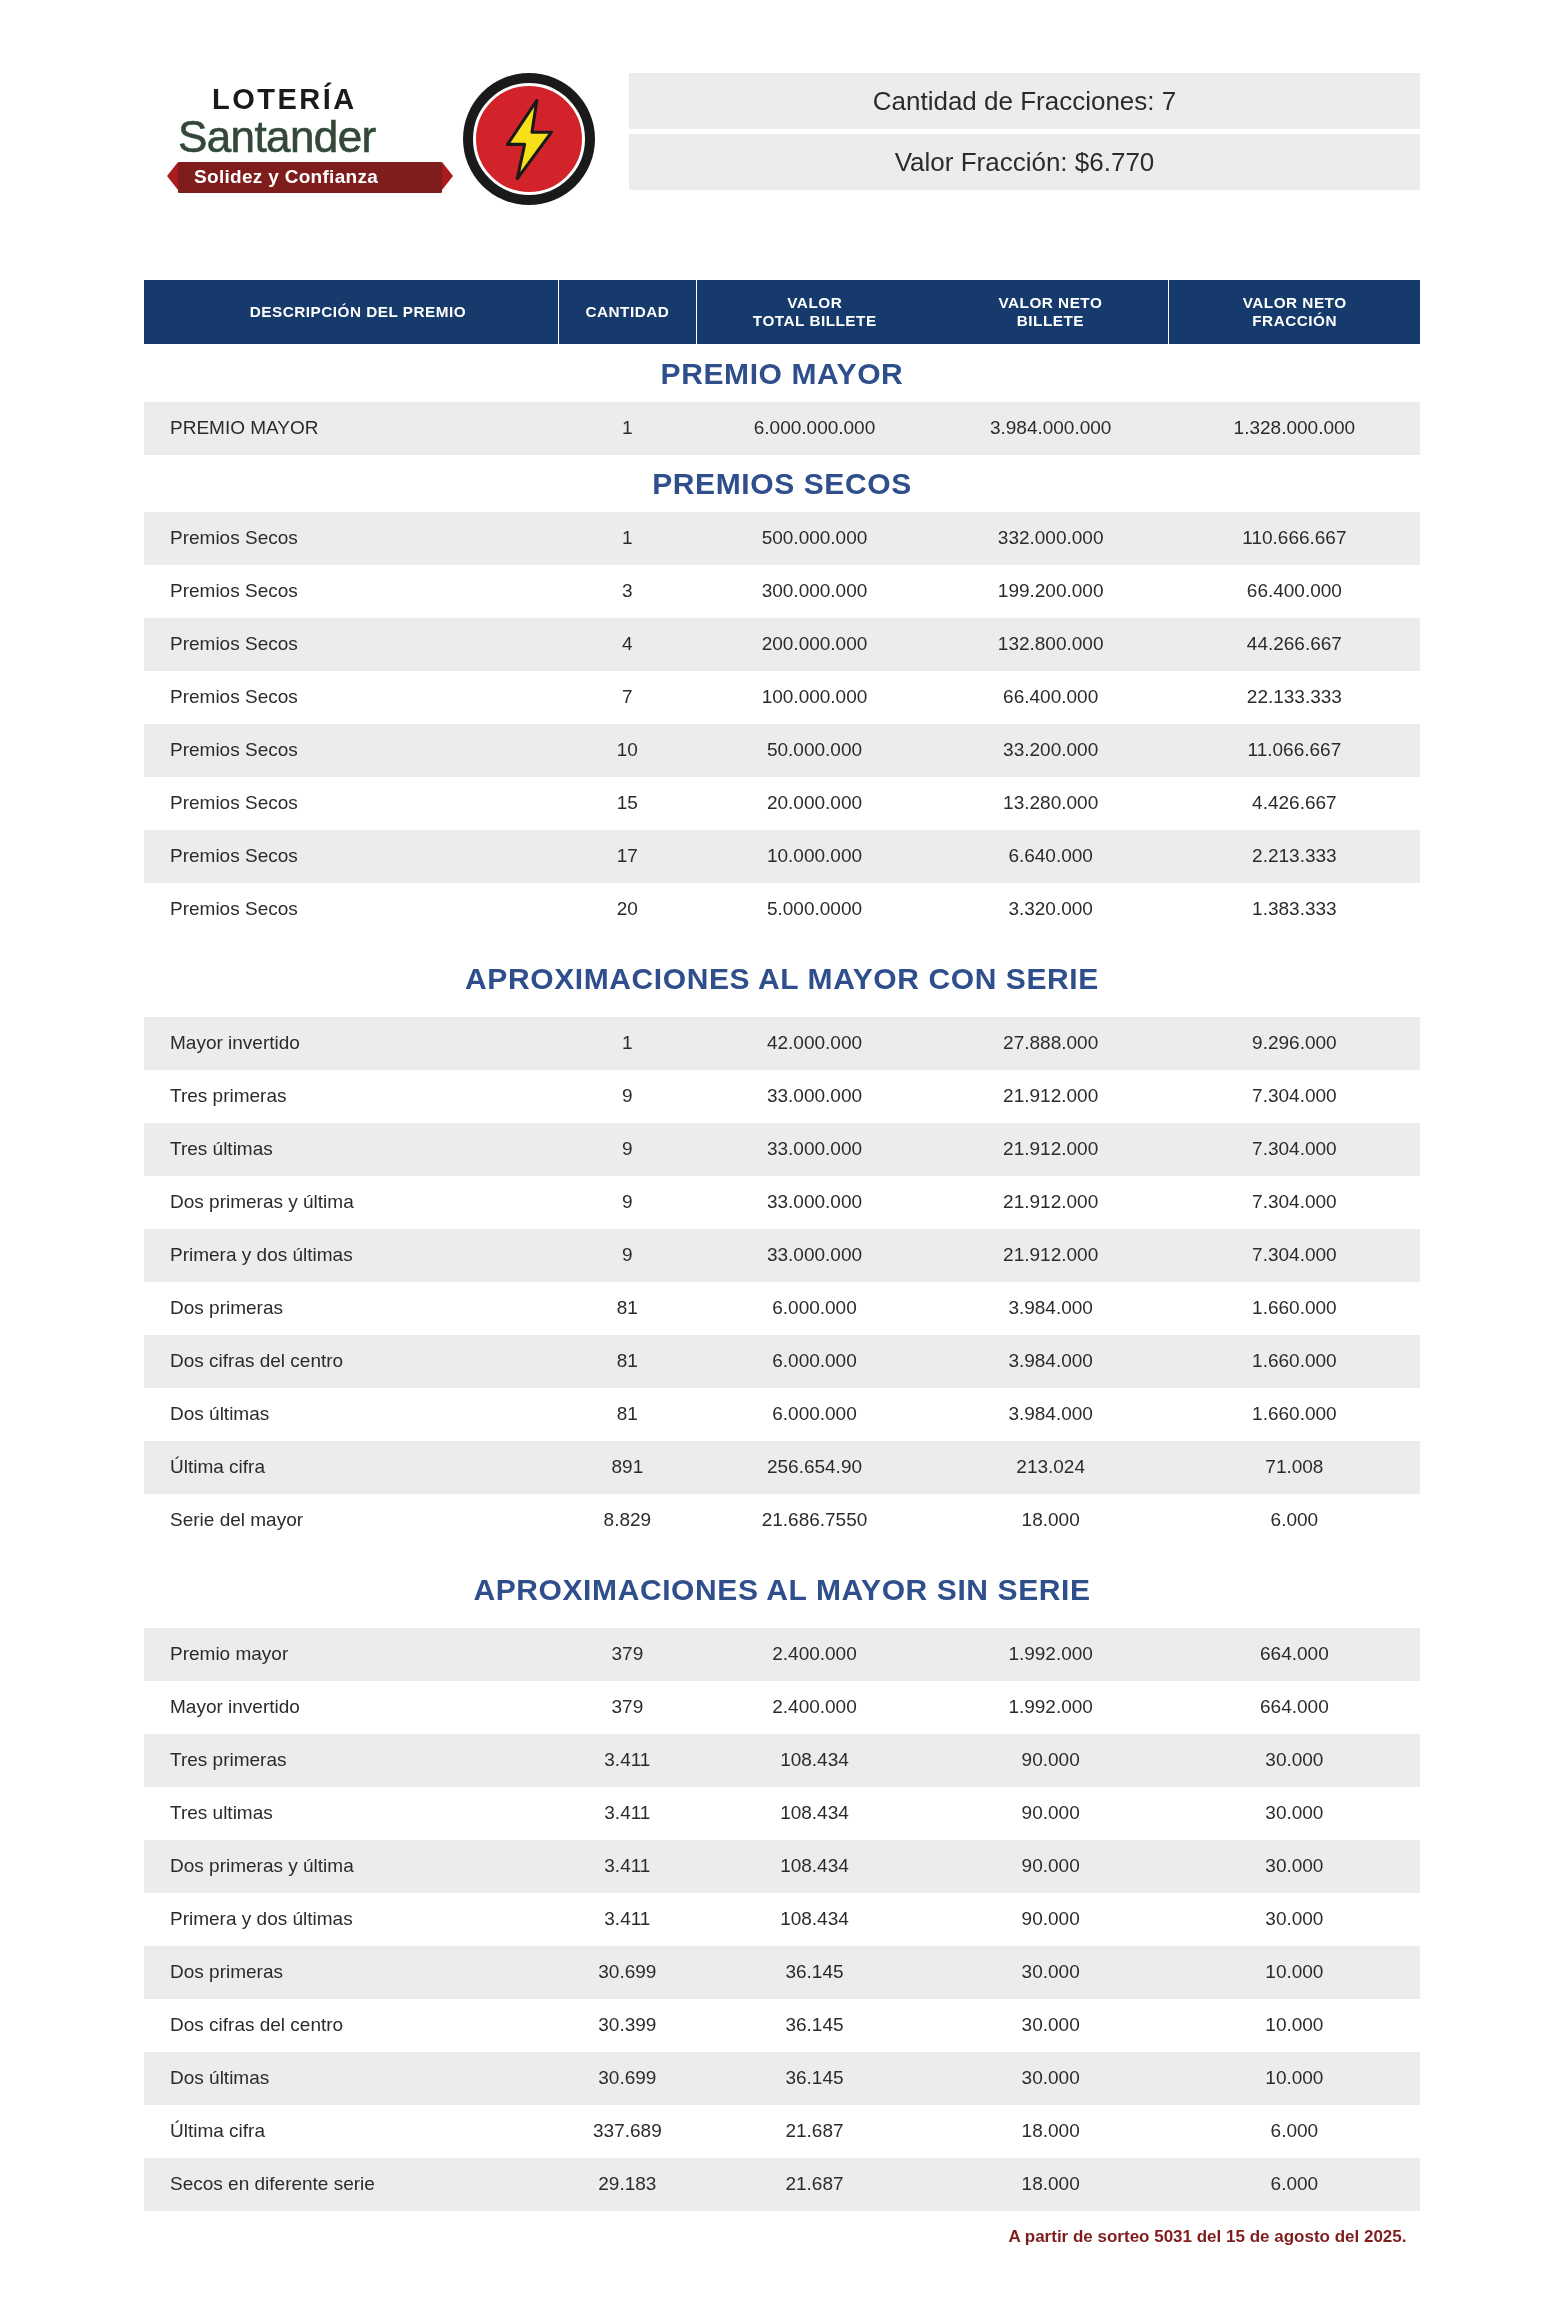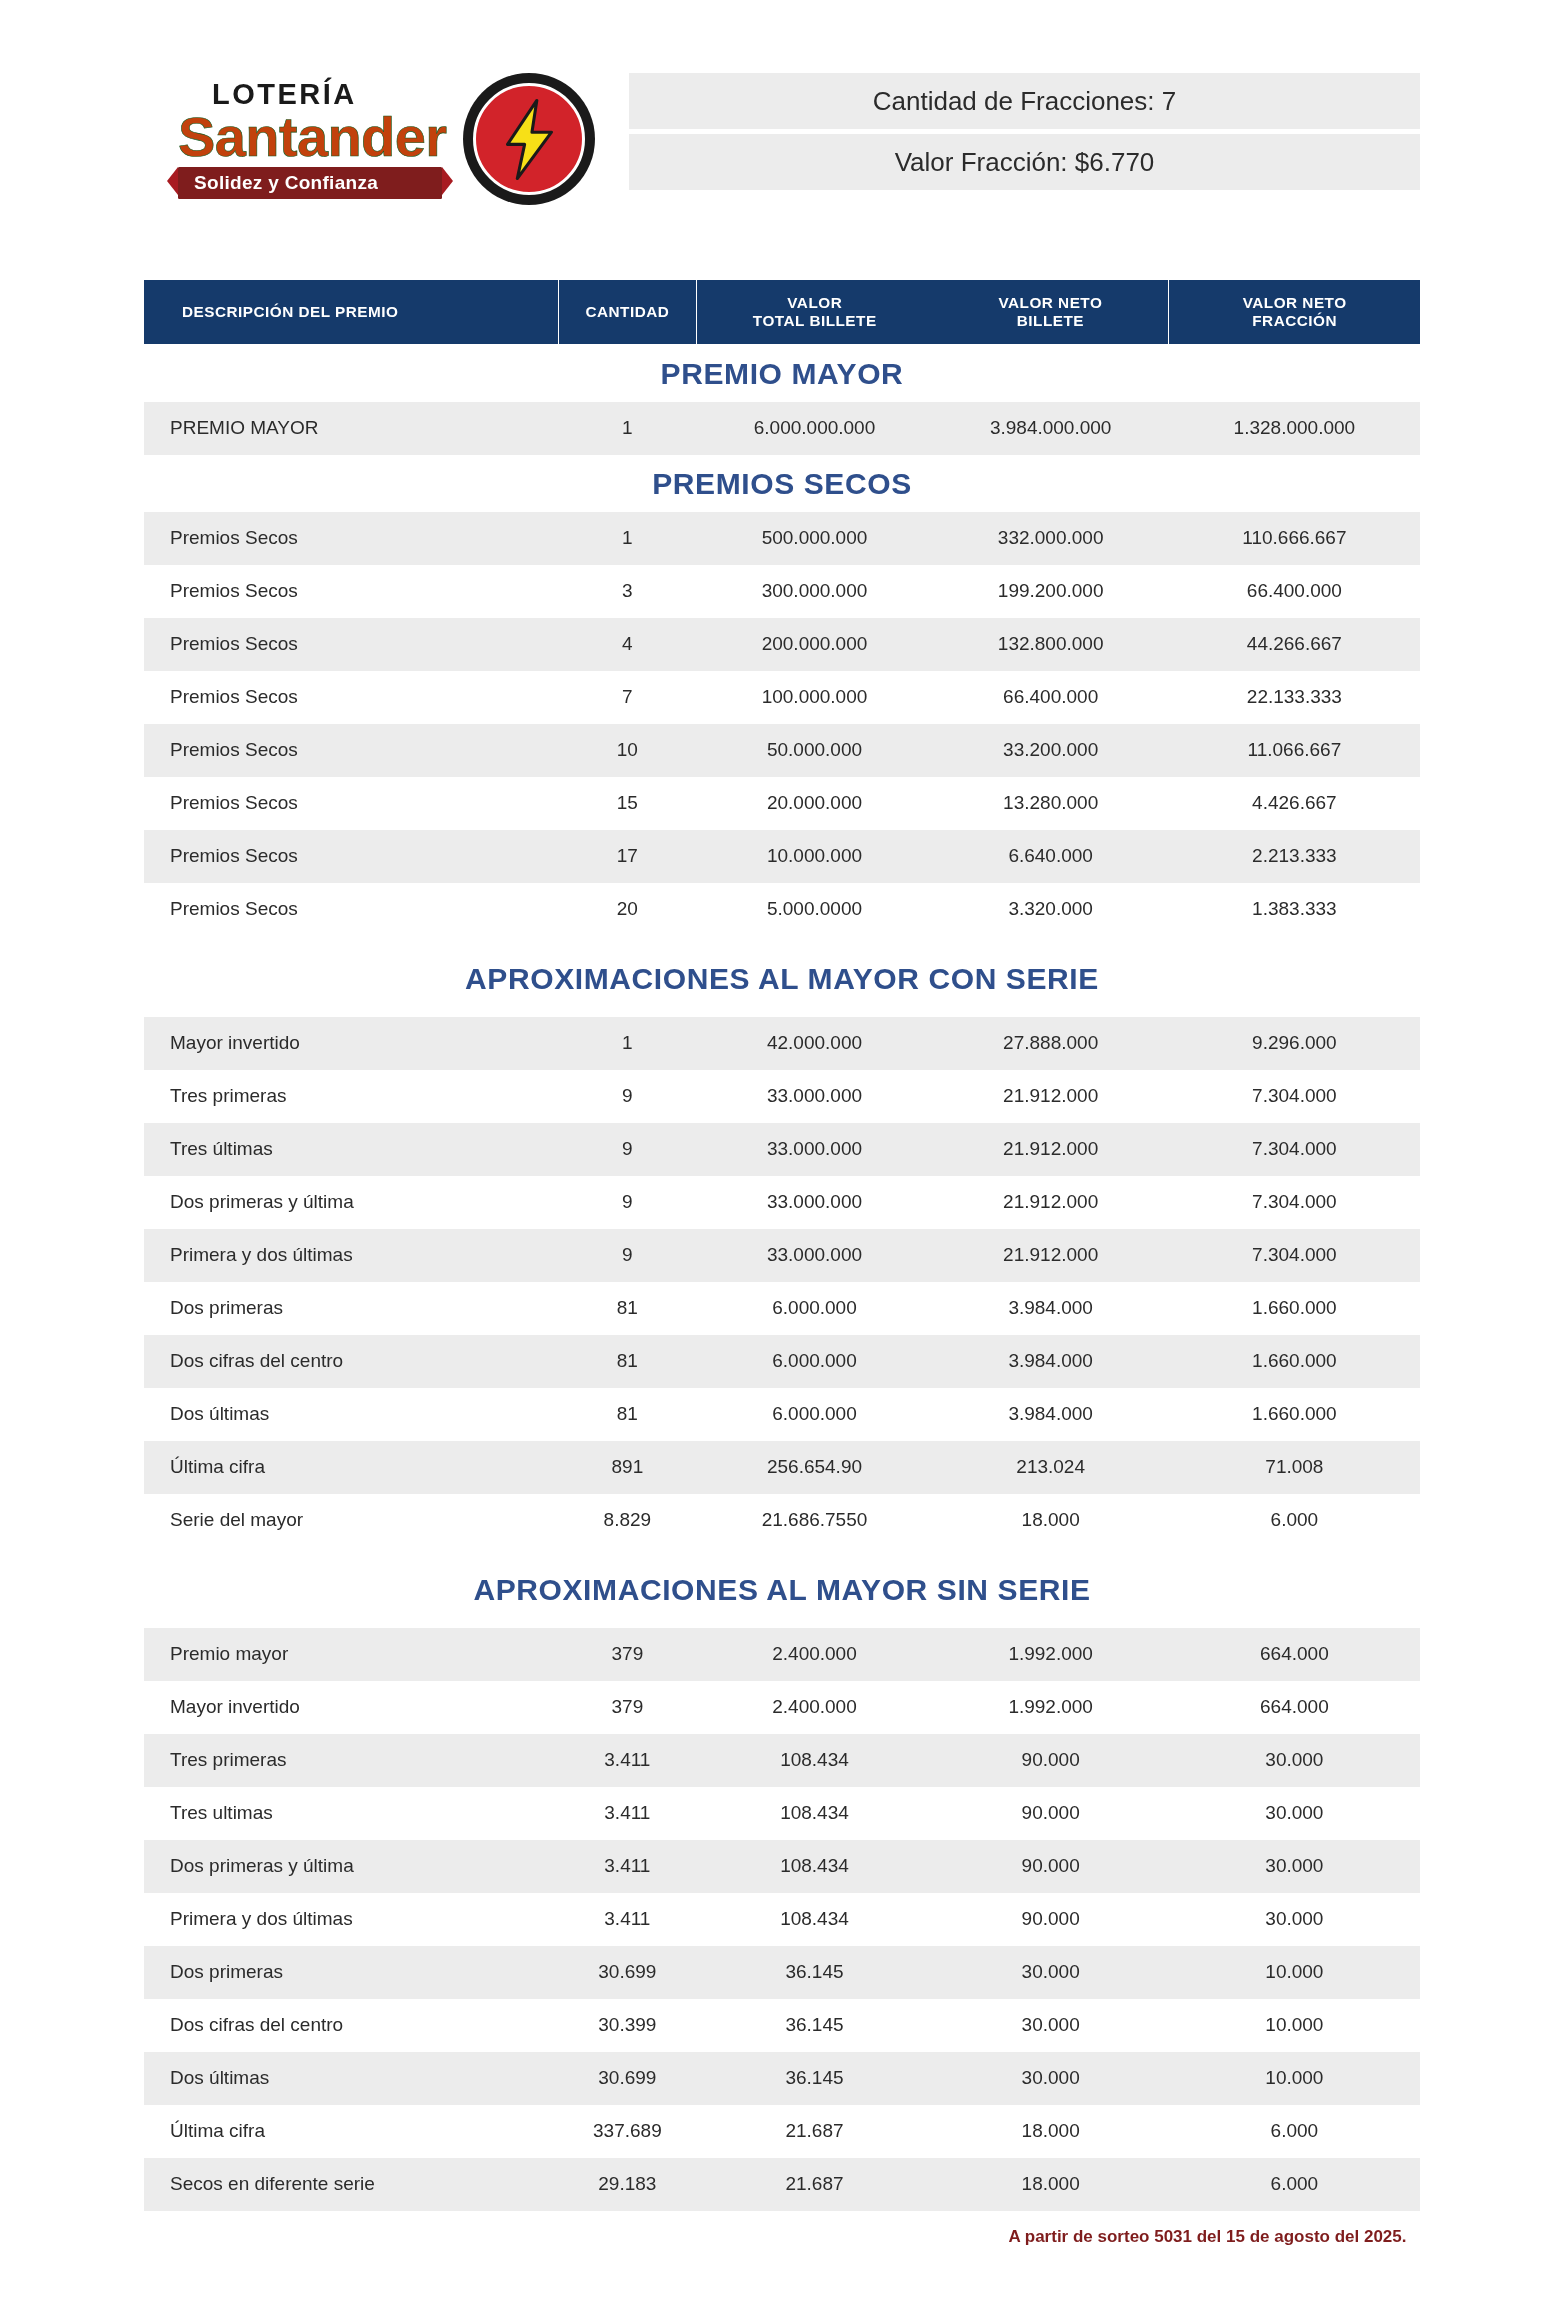--- a/index.html
+++ b/index.html
@@ -48,23 +48,23 @@
     font-weight: bold;
     font-size: 29px;
     letter-spacing: 2.5px;
     color: #1a1a1a;
     line-height: 1;
     margin-bottom: 1.2px;
     align-self: flex-start;
     margin-left: 34px;
   }
   .logo-santander {
-    font-weight: bold;
-    font-size: 56px;
-    color: #c2410c;
+    font-weight: normal;
+    font-size: 44px;
+    color: #404040;
     line-height: 0.96;
     letter-spacing: -0.6px;
     -webkit-text-stroke: 0.6px #0d5c22;
   }
   .logo-ribbon {
     margin-top: 3.7px;
     background: #7f1d1d;
     color: #ffffff;
     font-weight: bold;
     font-size: 19px;
@@ -148,22 +148,22 @@
     background: #153a6b;
     color: #ffffff;
     font-size: 15.3px;
     font-weight: bold;
     letter-spacing: 0.5px;
     padding: 13.5px 0;
     vertical-align: middle;
     line-height: 1.22;
   }
   thead th.desc {
-    text-align: left;
-    padding-left: 38px;
+    text-align: center;
+    padding-left: 14px;
   }
   thead th.sep {
     border-left: 1.2px solid #ffffff;
   }
 
   td {
     font-size: 19px;
     color: #2b2b2b;
     padding: 11.7px 0;
     height: 53px;

